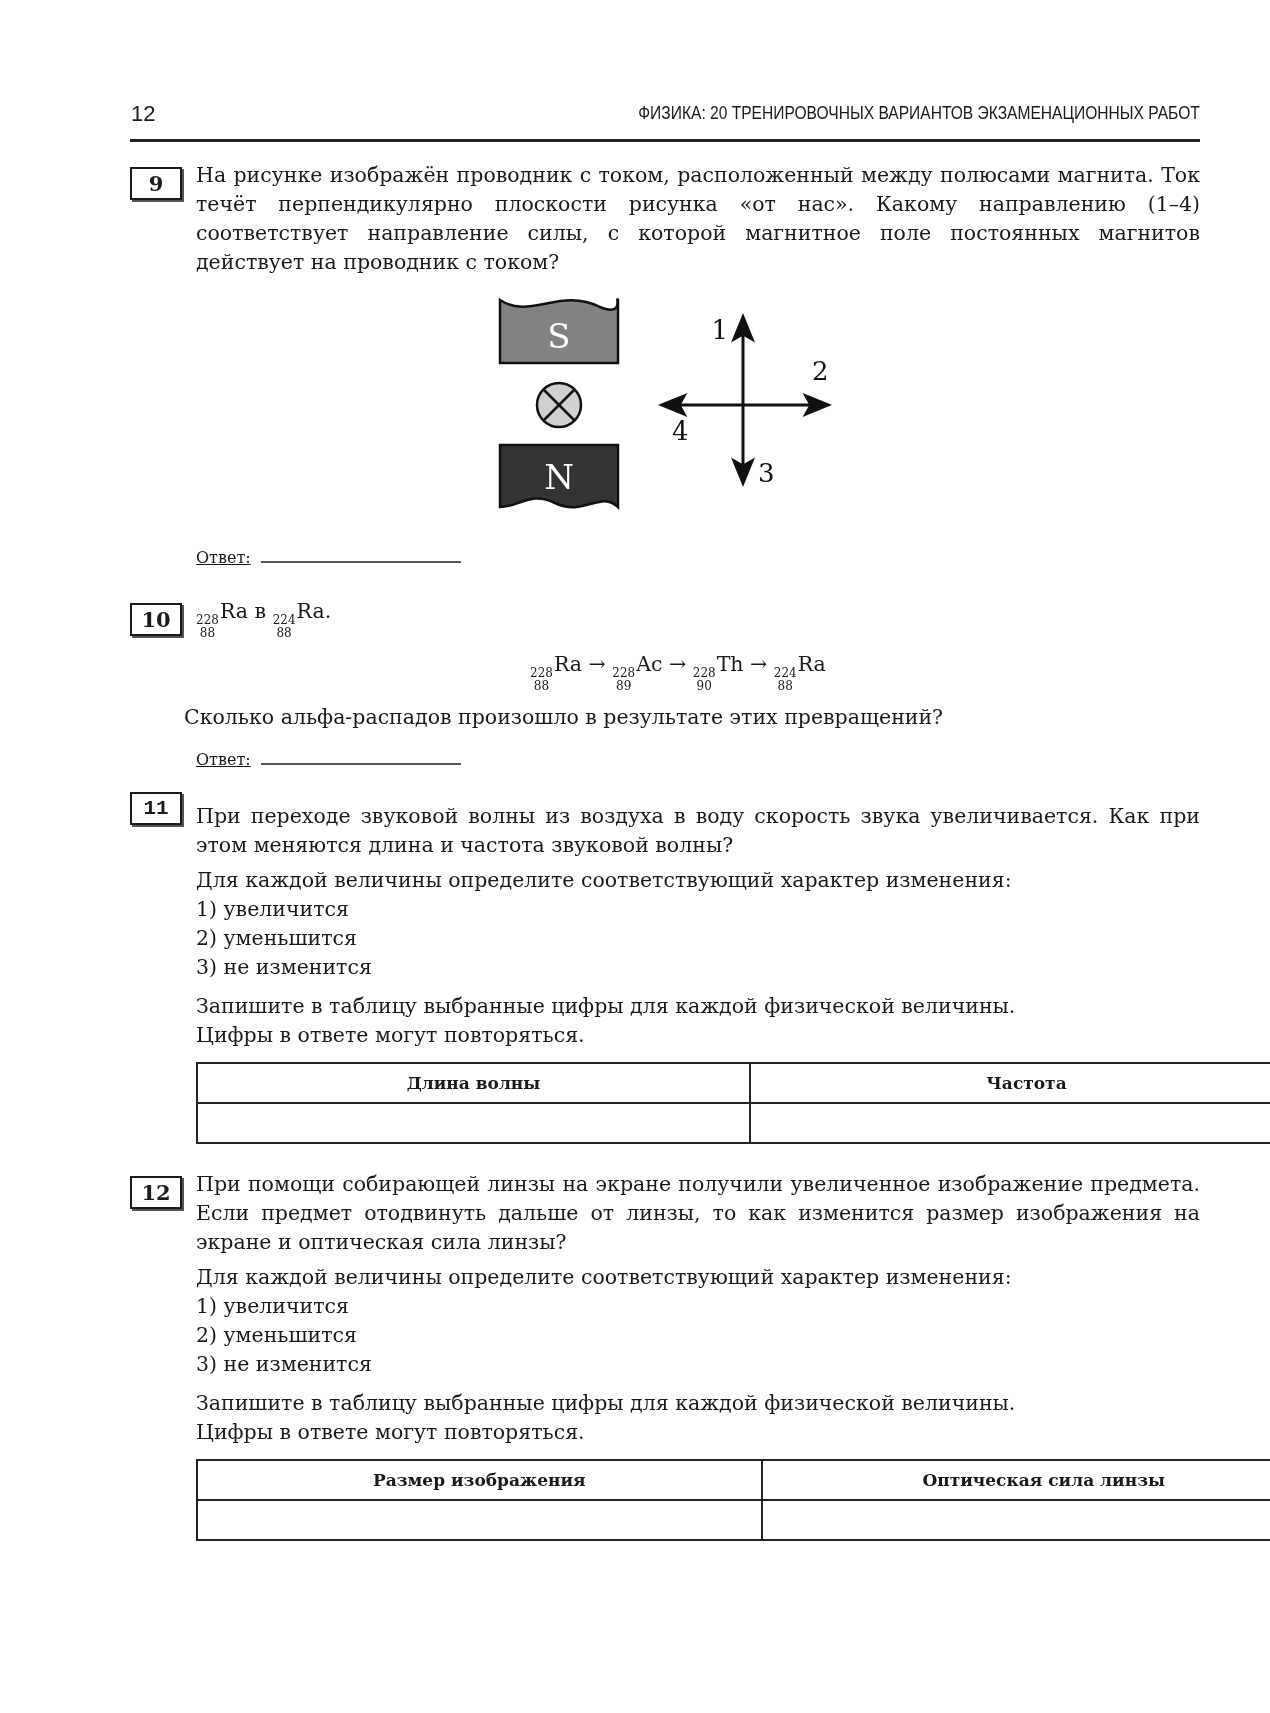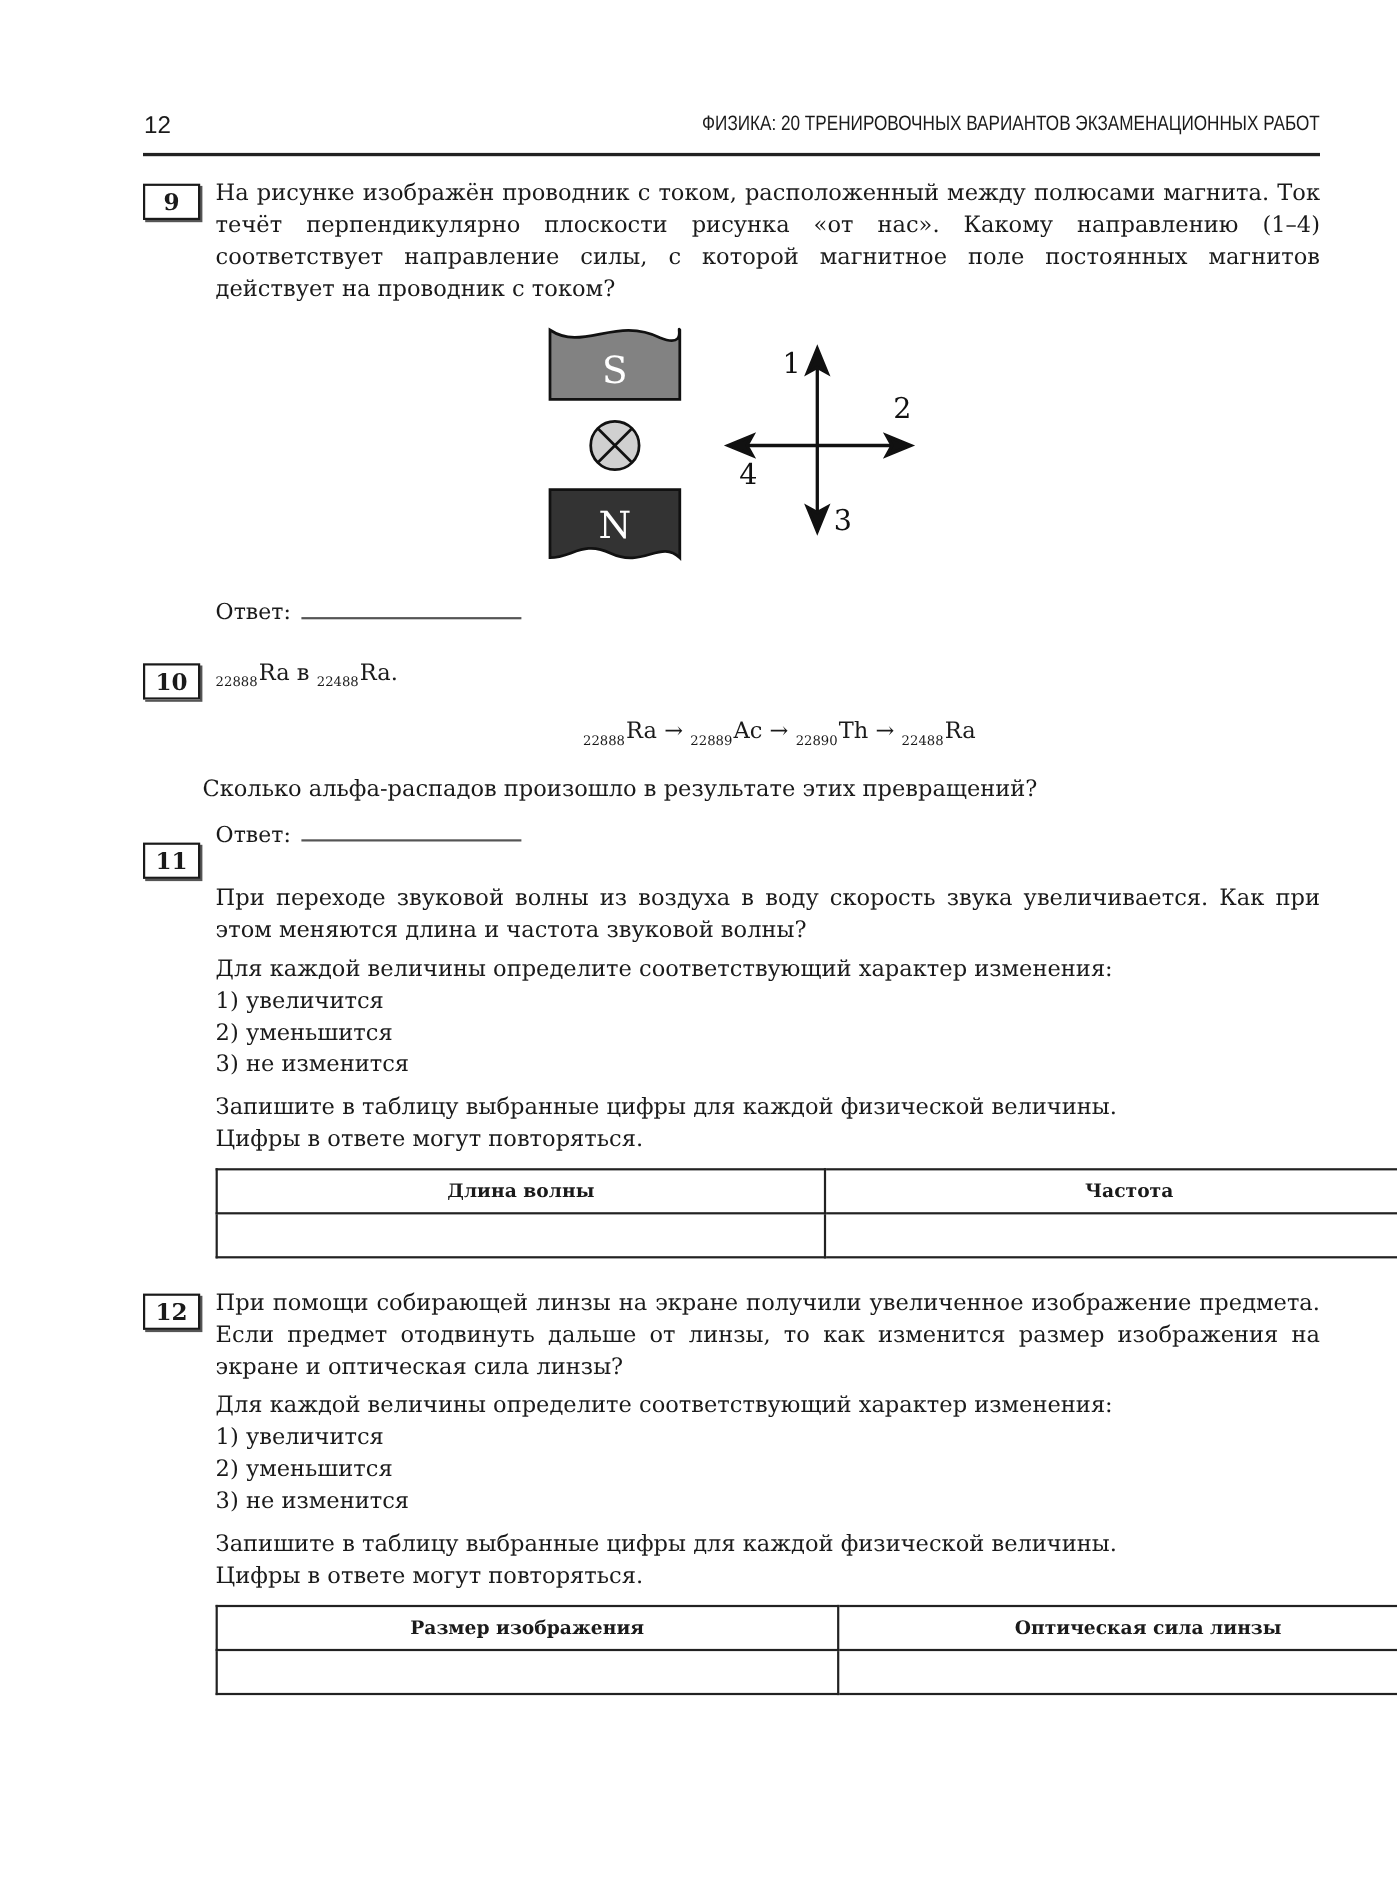--- a/index.html
+++ b/index.html
@@ -11,26 +11,26 @@
                  font-size: 22px; }
   .running-head { right: 70px; top: 102px; font-family: "Liberation Sans", sans-serif;
                   font-size: 19px; letter-spacing: 0px; transform: scaleX(0.82); transform-origin: right center; }
   .header-rule { left: 130px; top: 139px; width: 1070px; height: 3px; background: #222; }
 
   .qbox { width: 48px; height: 29px; border: 2px solid #1a1a1a; box-shadow: 2px 2px 0 #555;
           font-weight: bold; font-size: 21px; text-align: center; line-height: 29px; }
 
   .para { font-size: 20.5px; line-height: 29px; text-align: justify; }
   .para-nj { font-size: 20.5px; line-height: 29px; }
-  .answer { font-size: 20px; }
+  .answer { font-size: 16px; text-decoration: underline; }
   .answer .line { display: inline-block; width: 200px; border-bottom: 2px solid #555; margin-left: 10px; height: 18px; vertical-align: baseline; }
 
   table.ans { border-collapse: collapse; position: absolute; }
   table.ans td { border: 2px solid #222; height: 36px; text-align: center; font-weight: bold; font-size: 17px; }
-  .iso { display: inline-flex; flex-direction: row; align-items: center; font-size: 12px; line-height: 13px; vertical-align: -6px; margin-right: 1px; }
+  .iso { display: inline-flex; flex-direction: column; align-items: center; font-size: 12px; line-height: 13px; vertical-align: -6px; margin-right: 1px; }
 </style>
 </head>
 <body>
 
 <div class="abs page-number">12</div>
 <div class="abs running-head">ФИЗИКА: 20 ТРЕНИРОВОЧНЫХ ВАРИАНТОВ ЭКЗАМЕНАЦИОННЫХ РАБОТ</div>
 <div class="abs header-rule"></div>
 
 <div class="abs qbox" style="left:130px; top:167px;">9</div>
 <div class="abs para" style="left:196px; top:161px; width:1004px;">На рисунке изображён проводник с током, расположенный между полюсами магнита. Ток течёт перпендикулярно плоскости рисунка «от нас». Какому направлению (1–4) соответствует направление силы, с которой магнитное поле постоянных магнитов действует на проводник с током?</div>
@@ -100,21 +100,21 @@
       <span>224</span>
       <span>88</span>
     </span><span>Ra</span>
 </div>
 
 <div class="abs para-nj" style="left:184px; top:703px; width:1004px;">Сколько альфа-распадов произошло в результате этих превращений?</div>
 <div class="abs answer" style="left:196px; top:745px;">
   <span>Ответ:</span><span class="line"></span>
 </div>
 
-<div class="abs qbox" style="left:130px; top:766px;">11</div>
+<div class="abs qbox" style="left:130px; top:792px;font-family:Liberation Mono, monospace;">11</div>
 <div class="abs para" style="left:196px; top:802px; width:1004px;">При переходе звуковой волны из воздуха в воду скорость звука увеличивается. Как при этом меняются длина и частота звуковой волны?</div>
 <div class="abs para-nj" style="left:196px; top:866px; width:1004px;">Для каждой величины определите соответствующий характер изменения:</div>
 <div class="abs para-nj" style="left:196px; top:895px;">1) увеличится</div>
 <div class="abs para-nj" style="left:196px; top:924px;">2) уменьшится</div>
 <div class="abs para-nj" style="left:196px; top:953px;">3) не изменится</div>
 <div class="abs para-nj" style="left:196px; top:992px; width:1004px;">Запишите в таблицу выбранные цифры для каждой физической величины.</div>
 <div class="abs para-nj" style="left:196px; top:1021px; width:1004px;">Цифры в ответе могут повторяться.</div>
 
 <table class="ans" style="left:196px; top:1062px; width:1108px;">
   <tbody>

